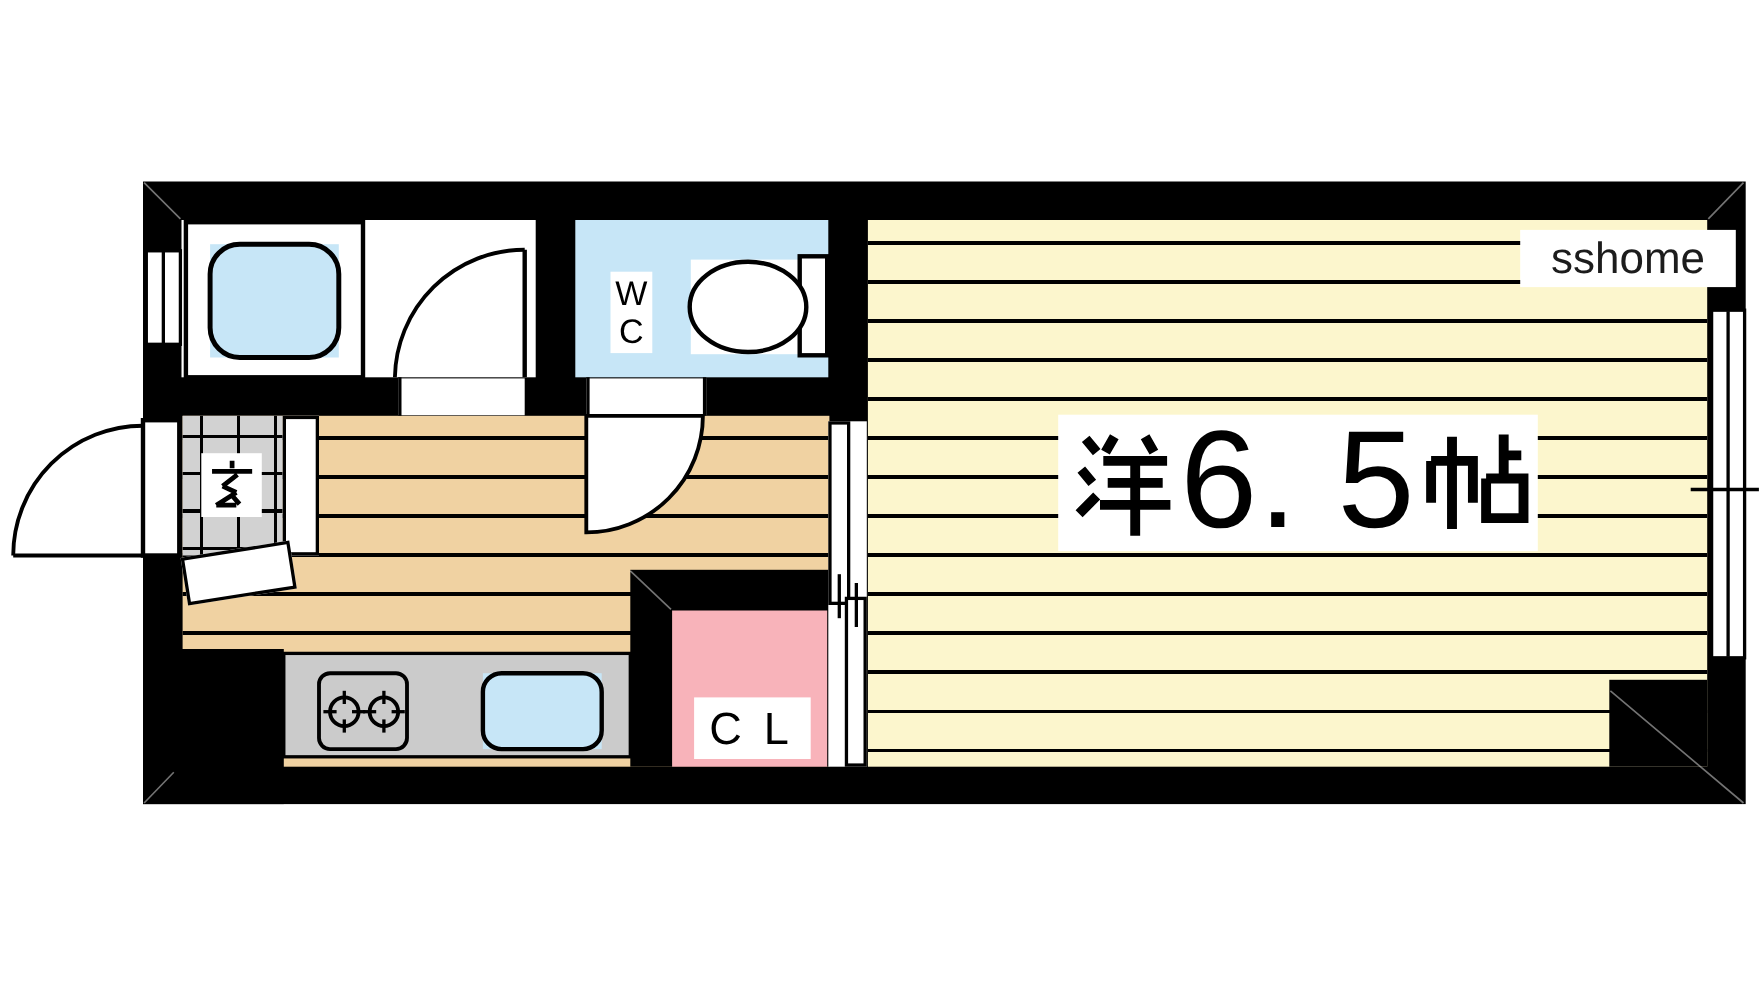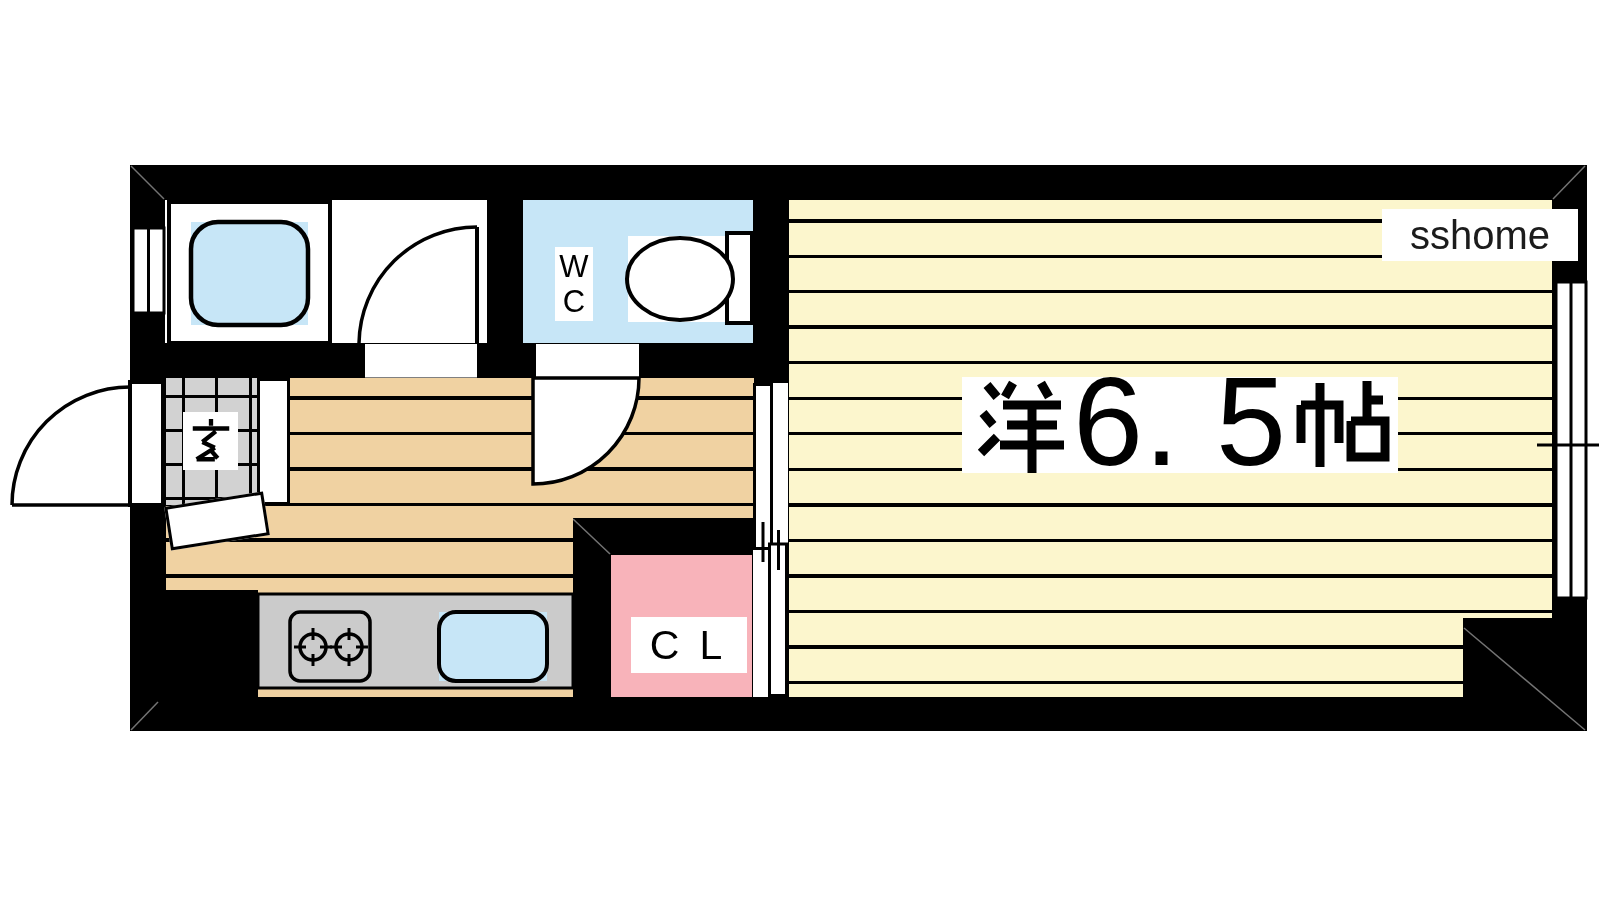--- a/index.html
+++ b/index.html
@@ -31,23 +31,23 @@
   #step{left:167px;top:499px;width:100px;height:44px;background:#fff;border:3px solid #000;transform:rotate(-9deg);}
 
   
   #overlay{left:0;top:0;width:1600px;height:900px;}
 
   
   .labelbox{background:#fff;display:flex;align-items:center;justify-content:center;color:#000;}
   #genkan-label{left:183px;top:412px;width:55px;height:58px;}
   #wc-label{left:555px;top:247px;width:38px;height:74px;flex-direction:column;
             font-size:31px;line-height:35px;}
-  #cl-label{left:631px;top:617px;width:116px;height:56px;font-size:41px;
+  #cl-label{left:631px;top:634px;width:106px;height:56px;font-size:41px;
             letter-spacing:20px;padding-left:14px;}
-  #main-label{left:962px;top:377px;width:436px;height:96px;gap:6px;}
+  #main-label{left:962px;top:377px;width:436px;height:124px;gap:6px;}
   #main-label .size{font-size:126px;line-height:120px;letter-spacing:1px;transform:translateY(-3px);}
   #sshome{left:1382px;top:209px;width:196px;height:52px;font-size:40px;color:#1c1c1c;}
 
   .kanji{display:block;}
   .kanji path{stroke:#000;fill:none;stroke-linecap:butt;}
 </style>
 </head>
 <body>
 
 <div id="canvas">

